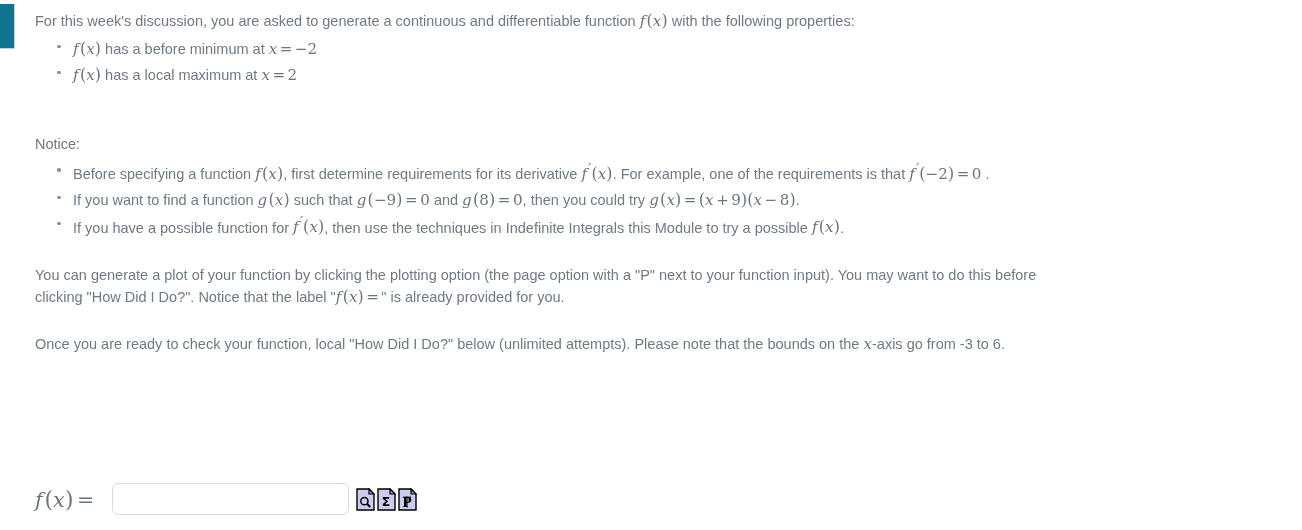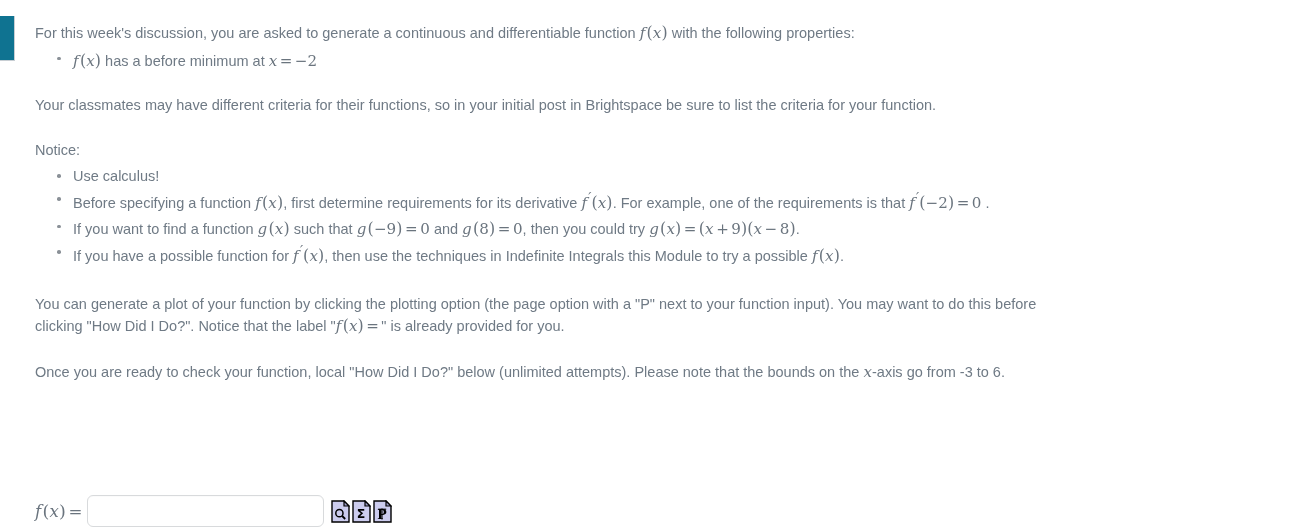--- a/index.html
+++ b/index.html
@@ -27,21 +27,21 @@
     width: 14px;
     height: 44px;
     background: #0f7391;
     border-right: 1px solid #c8ced3;
     border-bottom: 1px solid #c8ced3;
   }
 
   .page {
     position: absolute;
     left: 0;
-    top: 16px;
+    top: 4px;
     width: 1302px;
     padding: 0;
   }
 
   .content {
     margin-left: 35px;
     margin-right: 20px;
     padding-top: 6px;
   }
 
@@ -110,24 +110,24 @@
     position: absolute;
     left: 35px;
     top: 478px;
     display: flex;
     align-items: center;
     height: 34px;
   }
   .answer-label {
     font-family: "DejaVu Serif", "Liberation Serif", serif;
     font-style: italic;
-    font-size: 16px;
+    font-size: 20px;
     color: #6a747e;
     white-space: nowrap;
-    margin-right: 2px;
+    margin-right: 14px;
   }
   .answer-input {
     width: 237px;
     height: 32px;
     box-sizing: border-box;
     border: 1px solid #d8dadc;
     border-radius: 6px;
     background: #ffffff;
     outline: none;
     font-family: "Liberation Sans", sans-serif;
@@ -155,33 +155,32 @@
 <div class="page">
 
   <div class="accent-bar"></div>
 
   <div class="content">
 
     <p class="para"><span>For this week's discussion, you are asked to generate a continuous and differentiable function </span><span class="m"><span class="fn">f</span><span class="paren">(</span>x<span class="paren">)</span></span><span> with the following properties:</span></p>
 
     <ul class="bullets">
       <li><span class="m"><span class="fn">f</span><span class="paren">(</span>x<span class="paren">)</span></span><span> has a before minimum at </span><span class="m">x<span class="op">=</span><span class="num">−2</span></span></li>
+      <li><span class="m"><span class="fn">f</span><span class="paren">(</span>x<span class="paren">)</span></span><span> has a local maximum at </span><span class="m">x<span class="op">=</span><span class="num">2</span></span></li>
     </ul>
 
     <div class="gap-md"></div>
 
-    <p class="para">Your classmates may have different criteria for their functions, so in your initial post in Brightspace be sure to list the criteria for your function.</p>
 
     <div class="gap-lg"></div>
 
     <p class="para">Notice:</p>
 
     <ul class="bullets">
 
-      <li><span>Use calculus!</span></li>
 
       <li><span>Before specifying a function </span><span class="m"><span class="fn">f</span><span class="paren">(</span>x<span class="paren">)</span></span><span>, first determine requirements for its derivative </span><span class="m"><span class="fn">f</span><span class="prime">′</span><span class="paren">(</span>x<span class="paren">)</span></span><span>. For example, one of the requirements is that </span><span class="m"><span class="fn">f</span><span class="prime">′</span><span class="paren">(</span><span class="num">−2</span><span class="paren">)</span><span class="op">=</span><span class="num">0</span></span><span> .</span></li>
 
       <li><span>If you want to find a function </span><span class="m"><span class="fn">g</span><span class="paren">(</span>x<span class="paren">)</span></span><span> such that </span><span class="m"><span class="fn">g</span><span class="paren">(</span><span class="num">−9</span><span class="paren">)</span><span class="op">=</span><span class="num">0</span></span><span> and </span><span class="m"><span class="fn">g</span><span class="paren">(</span><span class="num">8</span><span class="paren">)</span><span class="op">=</span><span class="num">0</span></span><span>, then you could try  </span><span class="m"><span class="fn">g</span><span class="paren">(</span>x<span class="paren">)</span><span class="op">=</span><span class="paren">(</span>x<span class="op">+</span><span class="num">9</span><span class="paren">)</span><span class="paren">(</span>x<span class="op">−</span><span class="num">8</span><span class="paren">)</span></span><span>.</span></li>
 
       <li><span>If you have a possible function for </span><span class="m"><span class="fn">f</span><span class="prime">′</span><span class="paren">(</span>x<span class="paren">)</span></span><span>, then use the techniques in Indefinite Integrals this Module to try a possible </span><span class="m"><span class="fn">f</span><span class="paren">(</span>x<span class="paren">)</span></span><span>.</span></li>
 
     </ul>
 
     <div class="gap-lg"></div>

